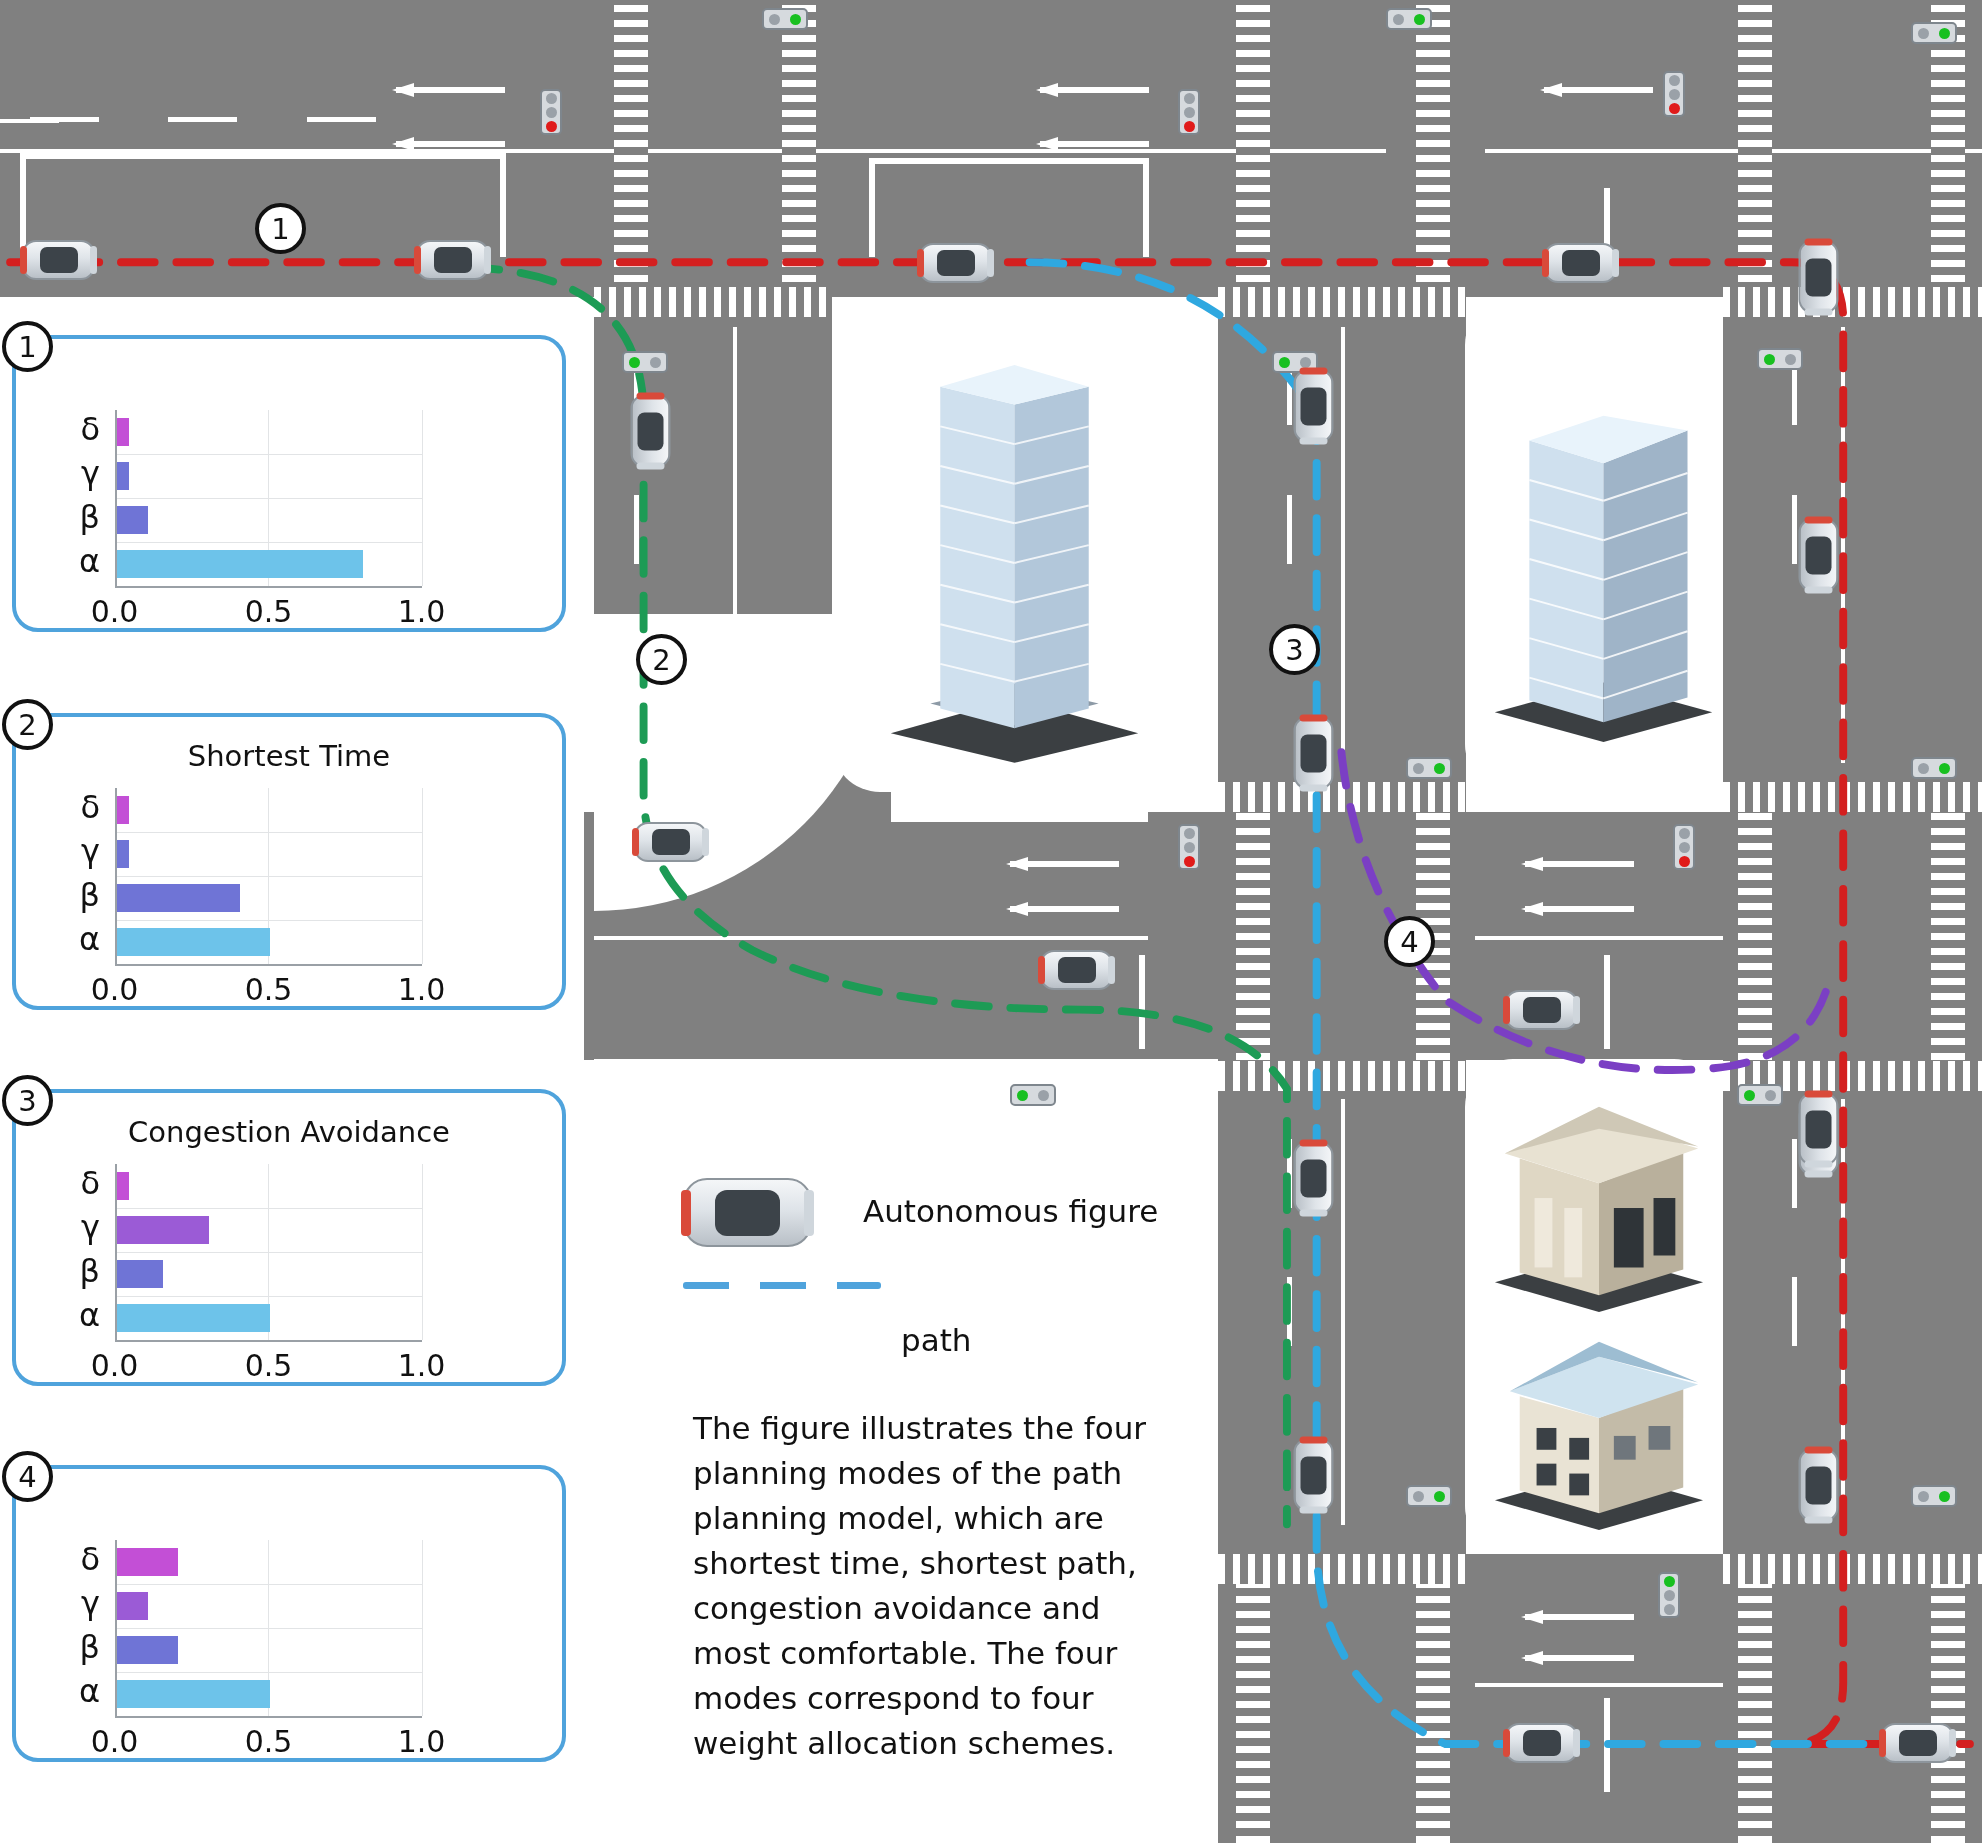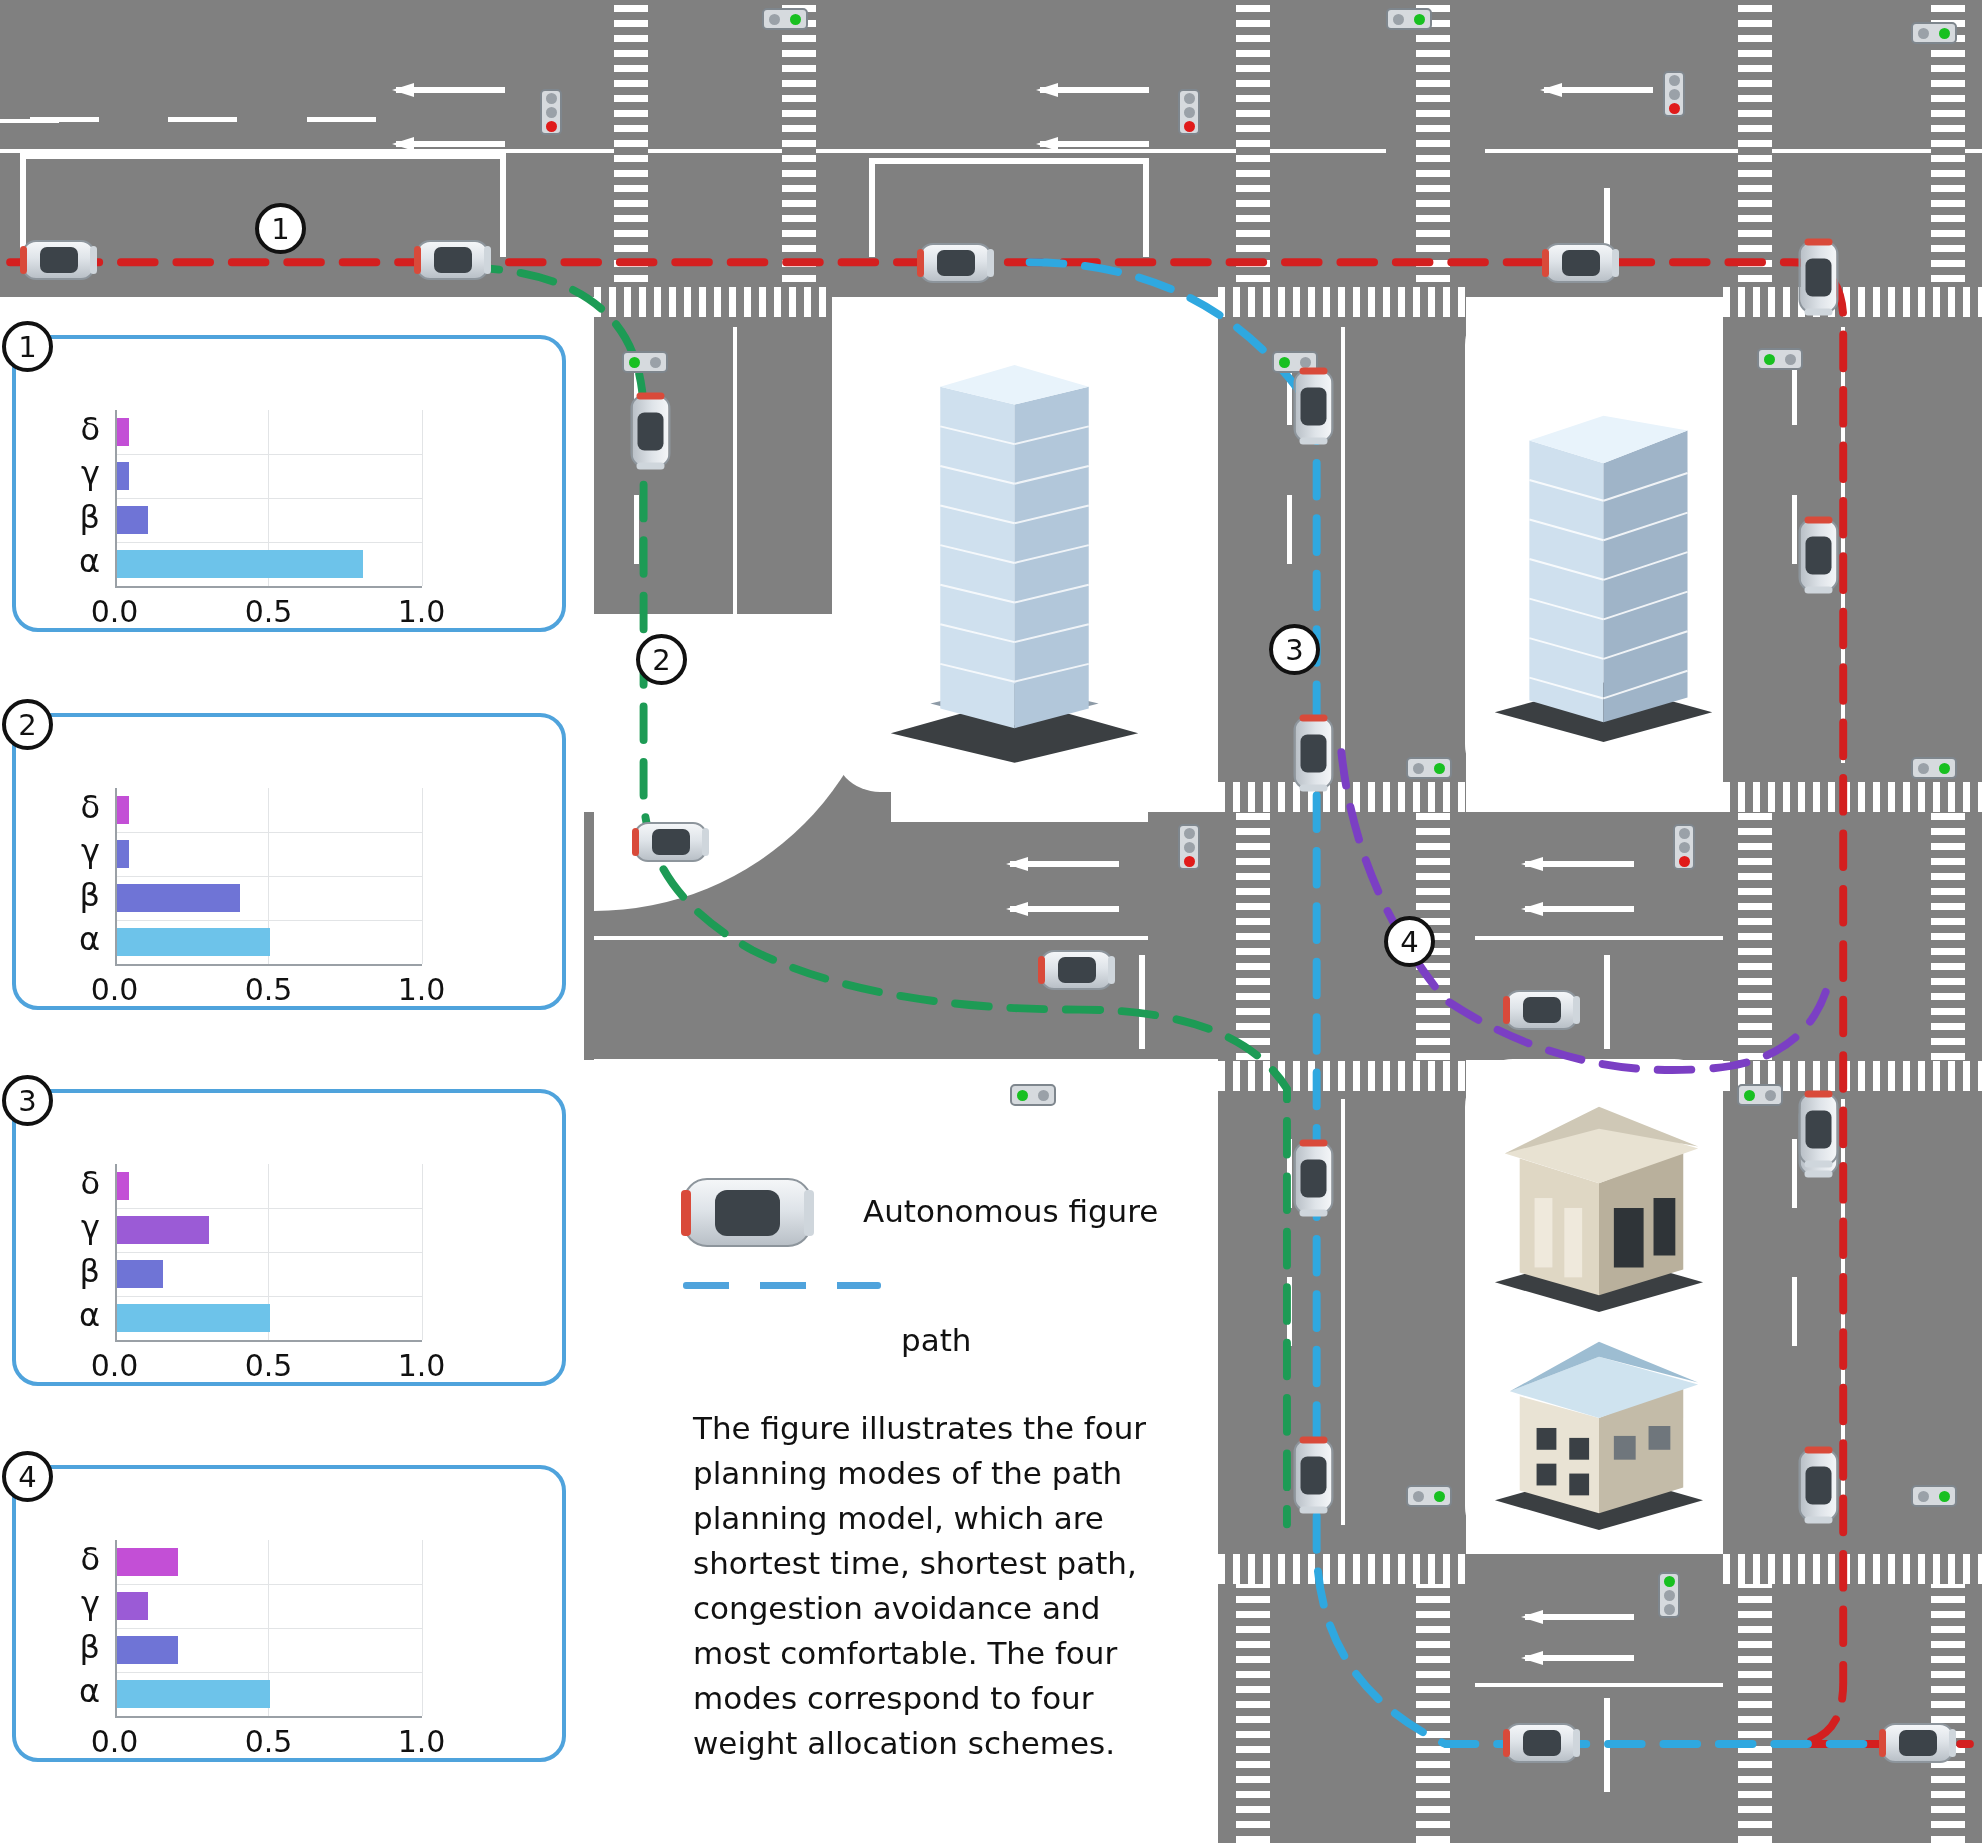--- a/index.html
+++ b/index.html
@@ -479,20 +479,21 @@
       <div class="bar" style="left: 2px; top: 140px; width: 246px; background: rgb(109, 195, 234);"></div>
       <div class="ylab" style="left: -55px; top: 132px;">α</div>
       <div class="xlab" style="left: -40px; top: 184px;">0.0</div>
       <div class="xlab" style="left: 114px; top: 184px;">0.5</div>
       <div class="xlab" style="left: 267px; top: 184px;">1.0</div>
     </div>
 </div>
 
 <div class="card" style="left:12px;top:713px;width:554px;height:297px;">
   <div class="badge" style="left:-14px;top:-18px;">2</div>
+  <div class="card-title" style="top:22px;">Shortest Time</div>
   <div class="plot" id="plot1" style="left:99px;top:71px;width:406px;height:176px;">
       <div class="axis-line" style="left: 0px; top: 0px; width: 1px; height: 176px; background: rgb(226, 228, 230);"></div>
       <div class="axis-line" style="left: 153px; top: 0px; width: 1px; height: 176px; background: rgb(226, 228, 230);"></div>
       <div class="axis-line" style="left: 307px; top: 0px; width: 1px; height: 176px; background: rgb(226, 228, 230);"></div>
       <div class="gridline" style="left: 0px; top: 44px; width: 307px;"></div>
       <div class="gridline" style="left: 0px; top: 88px; width: 307px;"></div>
       <div class="gridline" style="left: 0px; top: 132px; width: 307px;"></div>
       <div class="axis-line" style="left: 0px; top: 0px; width: 2px; height: 176px; background: rgb(154, 160, 166);"></div>
       <div class="axis-line" style="left: 0px; top: 176px; width: 307px; height: 2px; background: rgb(154, 160, 166);"></div>
       <div class="bar" style="left: 2px; top: 8.2px; width: 12.3px; background: rgb(195, 79, 214);"></div>
@@ -504,20 +505,21 @@
       <div class="bar" style="left: 2px; top: 140px; width: 153px; background: rgb(109, 195, 234);"></div>
       <div class="ylab" style="left: -55px; top: 132px;">α</div>
       <div class="xlab" style="left: -40px; top: 184px;">0.0</div>
       <div class="xlab" style="left: 114px; top: 184px;">0.5</div>
       <div class="xlab" style="left: 267px; top: 184px;">1.0</div>
     </div>
 </div>
 
 <div class="card" style="left:12px;top:1089px;width:554px;height:297px;">
   <div class="badge" style="left:-14px;top:-18px;">3</div>
+  <div class="card-title" style="top:22px;">Congestion Avoidance</div>
   <div class="plot" id="plot2" style="left:99px;top:71px;width:406px;height:176px;">
       <div class="axis-line" style="left: 0px; top: 0px; width: 1px; height: 176px; background: rgb(226, 228, 230);"></div>
       <div class="axis-line" style="left: 153px; top: 0px; width: 1px; height: 176px; background: rgb(226, 228, 230);"></div>
       <div class="axis-line" style="left: 307px; top: 0px; width: 1px; height: 176px; background: rgb(226, 228, 230);"></div>
       <div class="gridline" style="left: 0px; top: 44px; width: 307px;"></div>
       <div class="gridline" style="left: 0px; top: 88px; width: 307px;"></div>
       <div class="gridline" style="left: 0px; top: 132px; width: 307px;"></div>
       <div class="axis-line" style="left: 0px; top: 0px; width: 2px; height: 176px; background: rgb(154, 160, 166);"></div>
       <div class="axis-line" style="left: 0px; top: 176px; width: 307px; height: 2px; background: rgb(154, 160, 166);"></div>
       <div class="bar" style="left: 2px; top: 8.2px; width: 12.3px; background: rgb(195, 79, 214);"></div>

